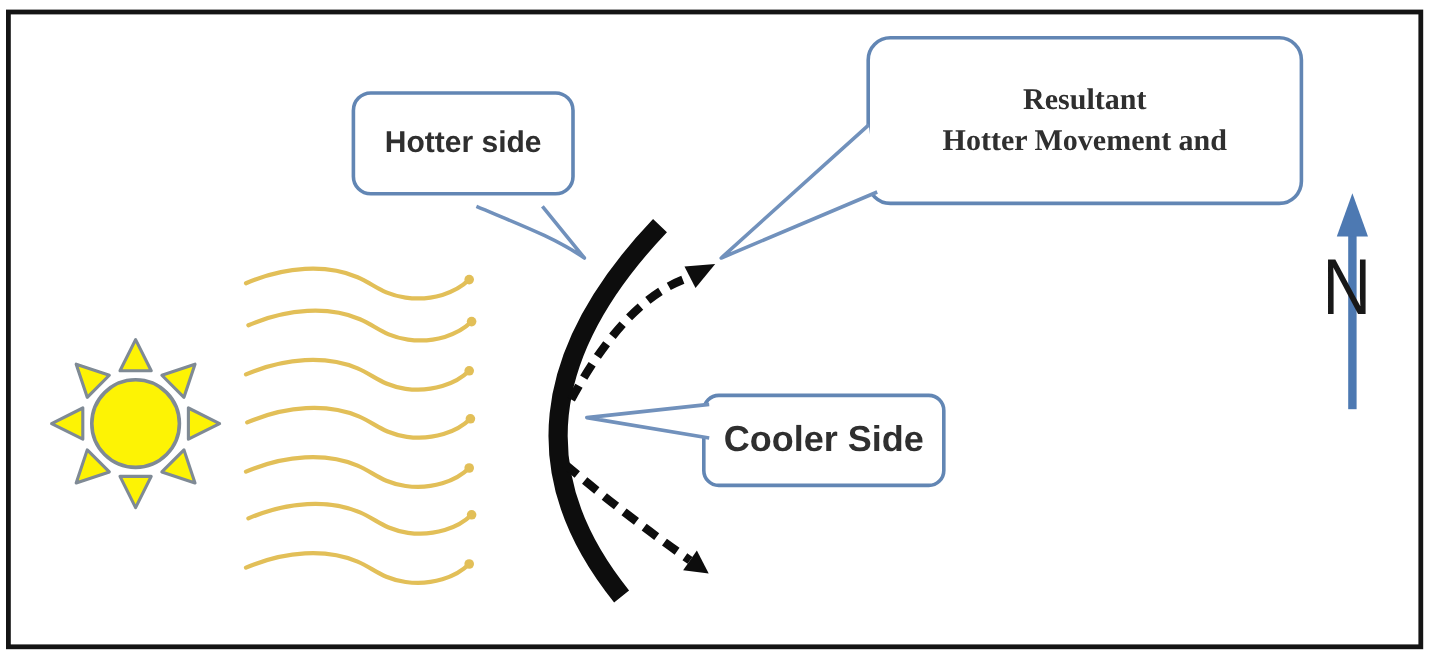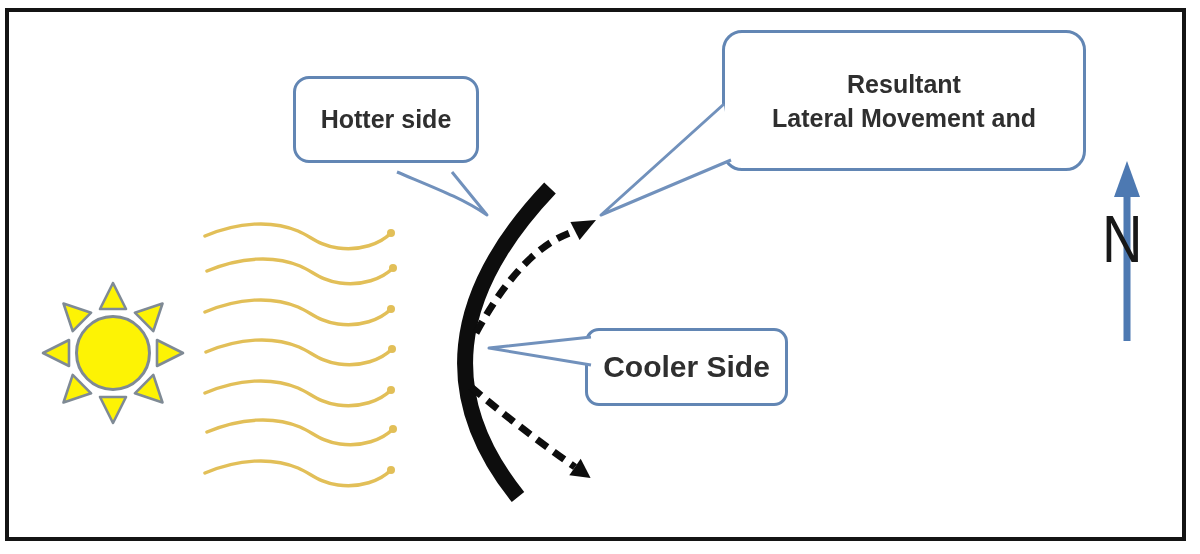--- a/index.html
+++ b/index.html
@@ -44,20 +44,21 @@
     width: 186px; height: 87px;
     border-radius: 16px;
     font-size: 25px;
   }
   .bubble-resultant {
     left: 722px; top: 30px;
     width: 364px; height: 141px;
     border-radius: 20px;
     font-size: 25px;
     line-height: 34px;
+    font-family: Liberation Serif, serif;
   }
   .bubble-cooler {
     left: 585px; top: 328px;
     width: 203px; height: 78px;
     border-radius: 14px;
     font-size: 30px;
   }
   .overlay {
     position: absolute;
     left: 0; top: 0;
@@ -84,21 +85,21 @@
 
   <div class="frame"></div>
 
   <div class="bubble bubble-hotter">
     <span>Hotter side</span>
   </div>
 
   <div class="bubble bubble-resultant">
     <div>
       <div>Resultant</div>
-      <div>Lateral Movement and</div>
+      <div>Hotter Movement and</div>
     </div>
   </div>
 
   <div class="bubble bubble-cooler">
     <span>Cooler Side</span>
   </div>
 
   <div class="north-n">N</div>
 
   <svg class="overlay" viewBox="0 0 1200 554">

